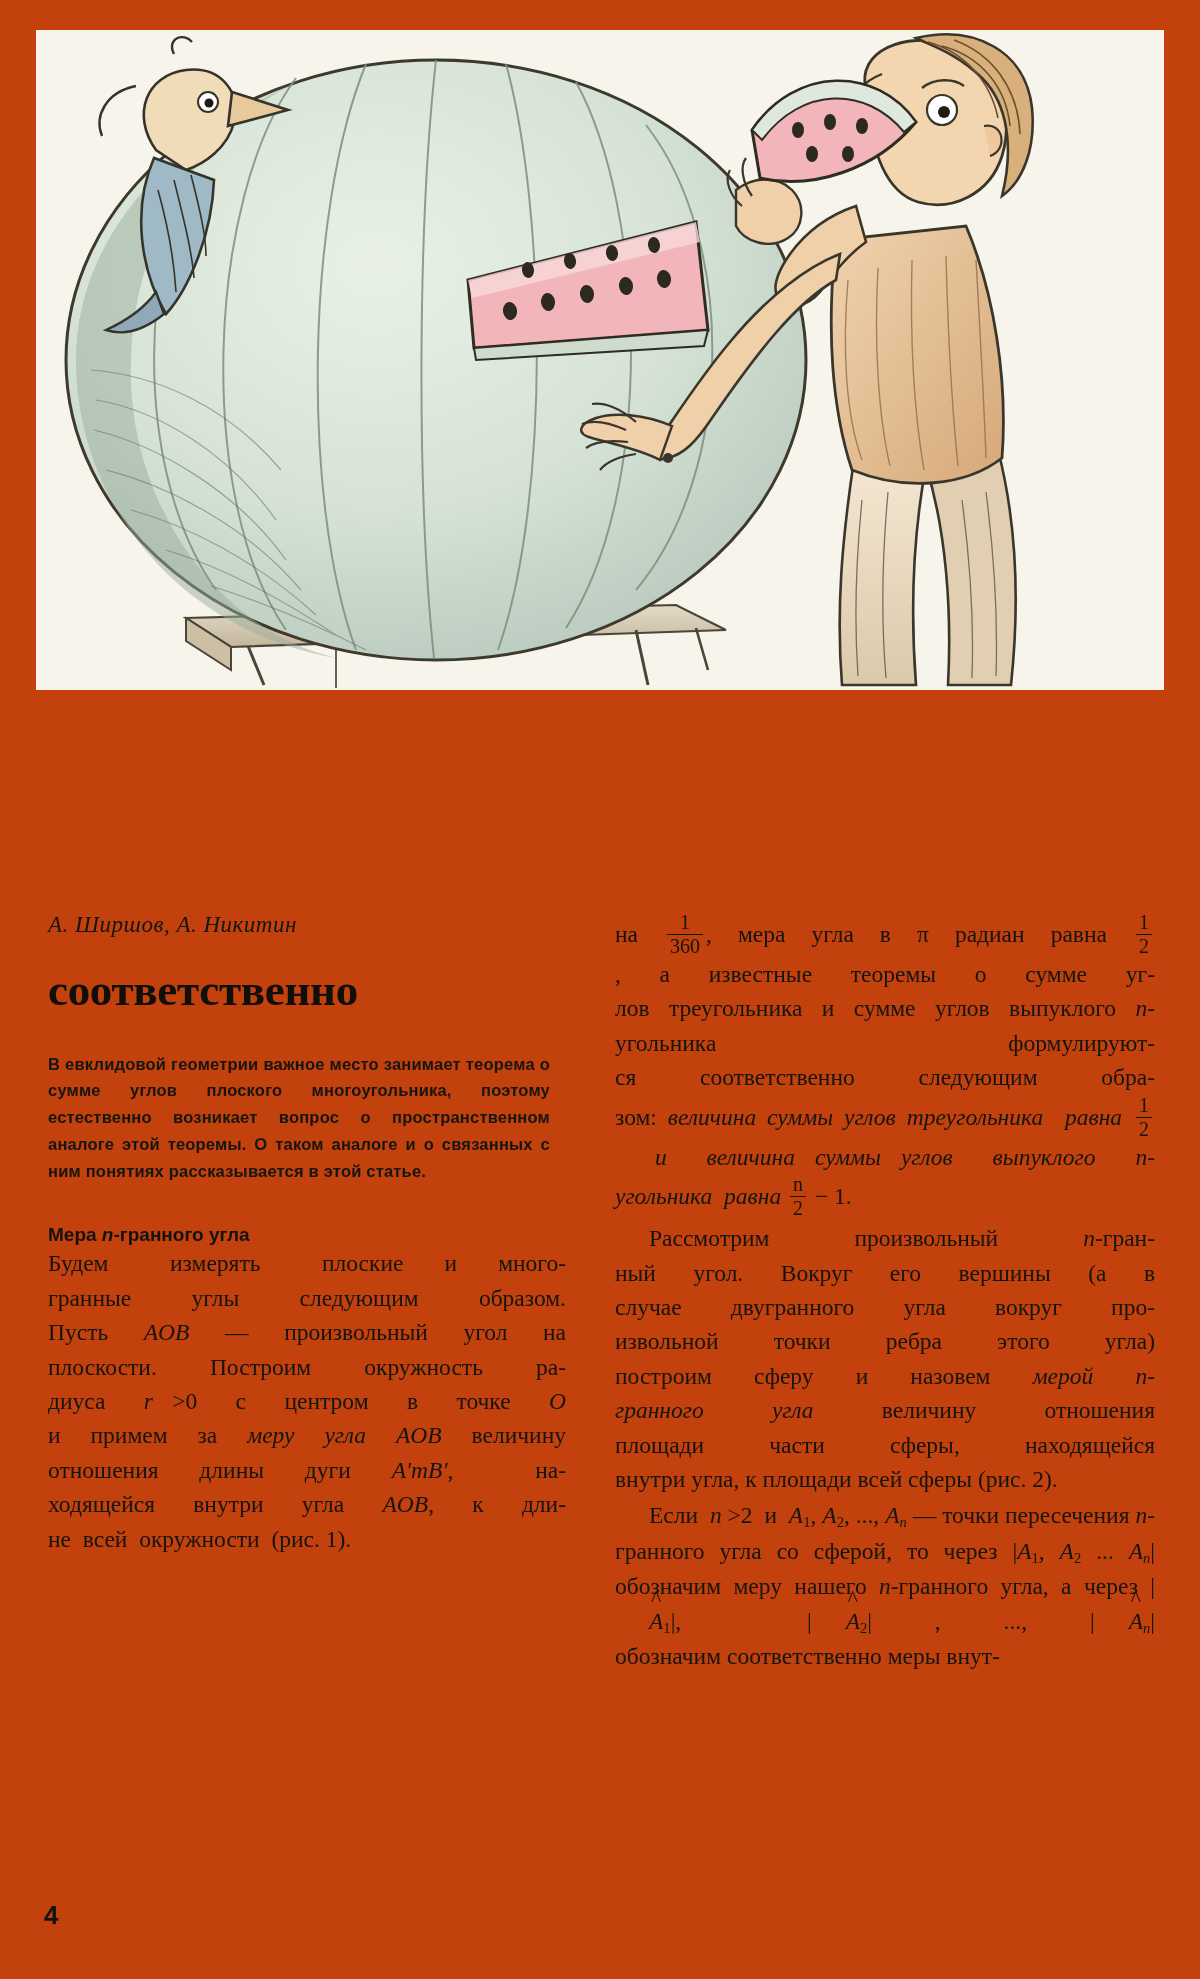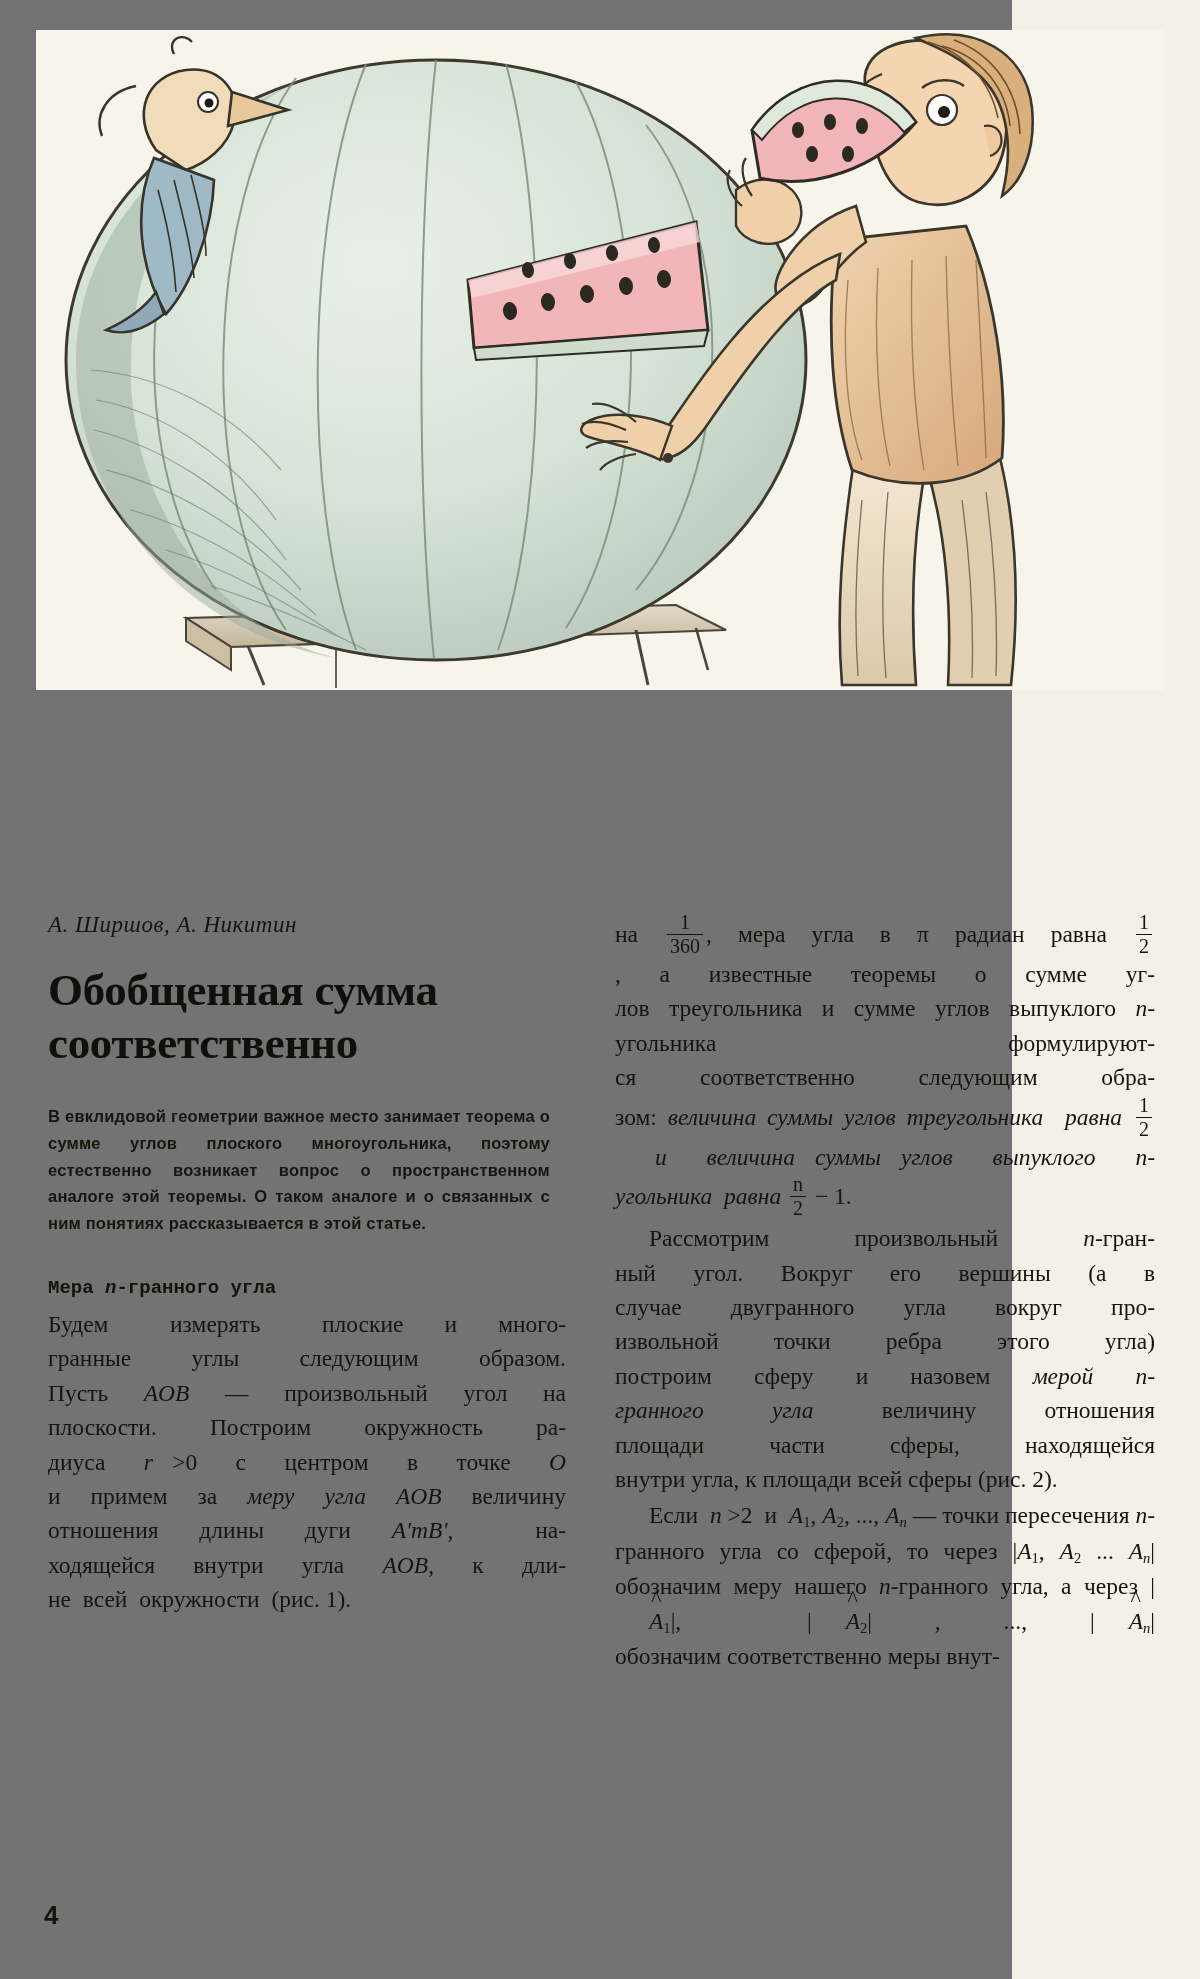--- a/index.html
+++ b/index.html
@@ -11,23 +11,23 @@
     height: 1979px;
     background: #f3f0e7;
     font-family: "Liberation Serif", serif;
     color: #1a1a18;
     position: relative;
     overflow: hidden;
   }
   .page {
     position: absolute;
     left: 0; top: 0;
-    width: 1012px;
+    width: 1200px;
     height: 1979px;
-    background: #737373;
+    background: #c2410c;
   }
 
   
   .illustration {
     position: absolute;
     left: 36px;
     top: 30px;
     width: 1128px;
     height: 660px;
     background: #f7f4ec;
@@ -77,24 +77,24 @@
     font-weight: bold;
     font-size: 16.5px;
     line-height: 1.62;
     text-align: justify;
     letter-spacing: 0.2px;
     margin: 0 16px 40px 0;
     color: #16150f;
   }
 
   .subhead {
-    font-family: Liberation Mono, monospace;
+    font-family: Liberation Sans, sans-serif;
     font-weight: bold;
     font-size: 19px;
-    margin: 0 0 8px 0;
+    margin: 0 0 0 0;
     color: #13120d;
   }
   .subhead i { font-style: italic; }
 
   p.body {
     font-size: 23.5px;
     line-height: 1.465;
     text-align: justify;
     margin: 0 0 2px 0;
     color: #15140f;
@@ -310,21 +310,20 @@
         </g>
       </g>
     </svg>
   </div>
 
   <div class="col-left">
 
     <div class="authors">А. Ширшов,  А. Никитин</div>
 
     <h1 class="article-title">
-      <span class="line1">Обобщенная  сумма</span>
       <span class="line3">соответственно</span>
     </h1>
 
     <div class="lead">В евклидовой геометрии важное место занимает теорема о сумме углов плоского многоугольника, поэтому естественно возникает вопрос о пространственном аналоге этой теоремы. О таком аналоге и о связанных с ним понятиях рассказывается в этой статье.</div>
 
     <h2 class="subhead"><span>Мера </span><i>n</i><span>-гранного угла</span></h2>
 
     <p class="body">Будем&nbsp;&nbsp;&nbsp;измерять&nbsp;&nbsp;&nbsp;плоские&nbsp;&nbsp;и&nbsp;&nbsp;много­гранные&nbsp;&nbsp;углы&nbsp;&nbsp;следующим&nbsp;&nbsp;образом. Пусть&nbsp;&nbsp;<i>AOB</i>&nbsp;&nbsp;—&nbsp;&nbsp;произвольный&nbsp;&nbsp;угол&nbsp;&nbsp;на плоскости.&nbsp;&nbsp;Построим&nbsp;&nbsp;окружность&nbsp;&nbsp;ра­диуса&nbsp;&nbsp;<i>r</i>&nbsp;&gt;0&nbsp;&nbsp;с&nbsp;&nbsp;центром&nbsp;&nbsp;в&nbsp;&nbsp;точке&nbsp;&nbsp;<i>O</i> и&nbsp;примем&nbsp;за&nbsp;<i>меру&nbsp;угла&nbsp;AOB</i>&nbsp;величину отношения&nbsp;длины&nbsp;дуги&nbsp;<i>A′mB′</i>,&nbsp;&nbsp;на­ходящейся&nbsp;внутри&nbsp;угла&nbsp;<i>AOB</i>,&nbsp;к&nbsp;дли­не&nbsp;&nbsp;всей&nbsp;&nbsp;окружности&nbsp;&nbsp;(рис.&nbsp;1).</p>
 
   </div>

